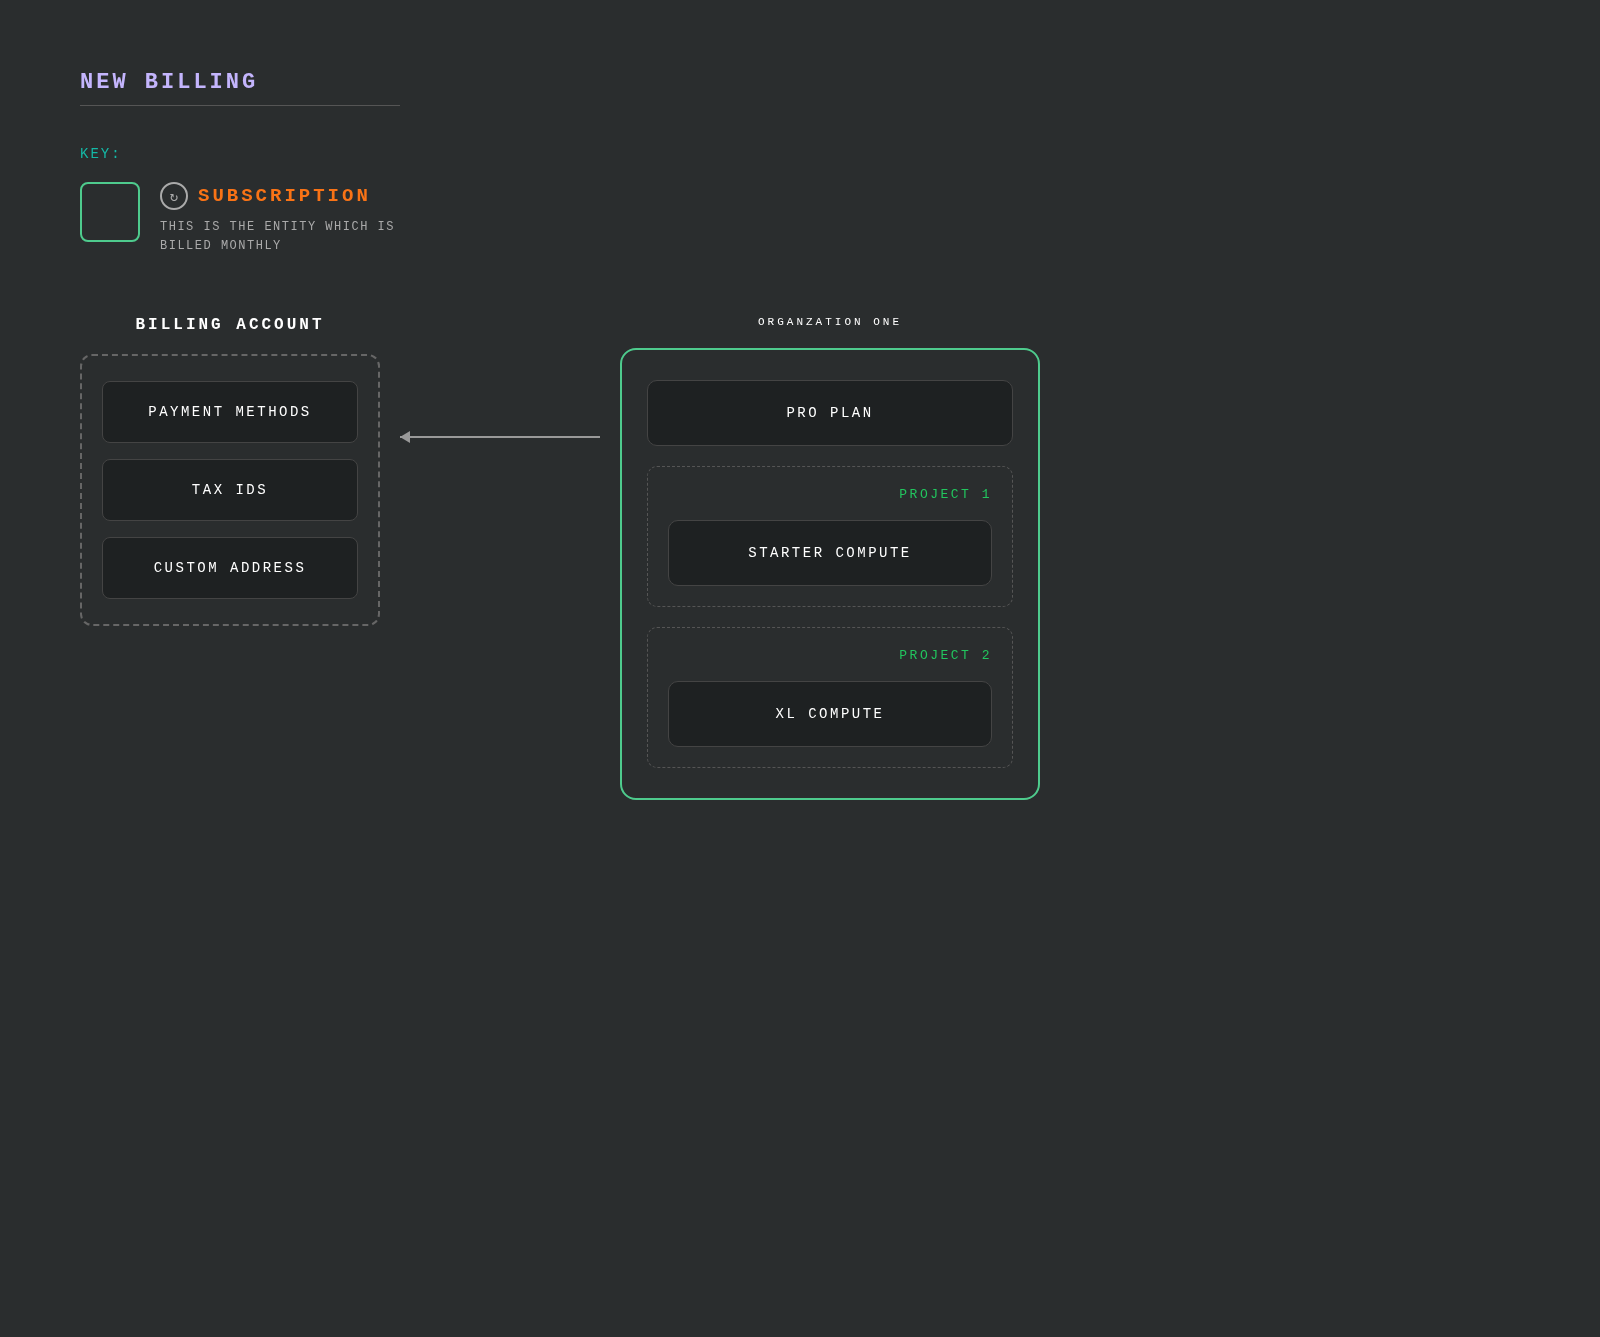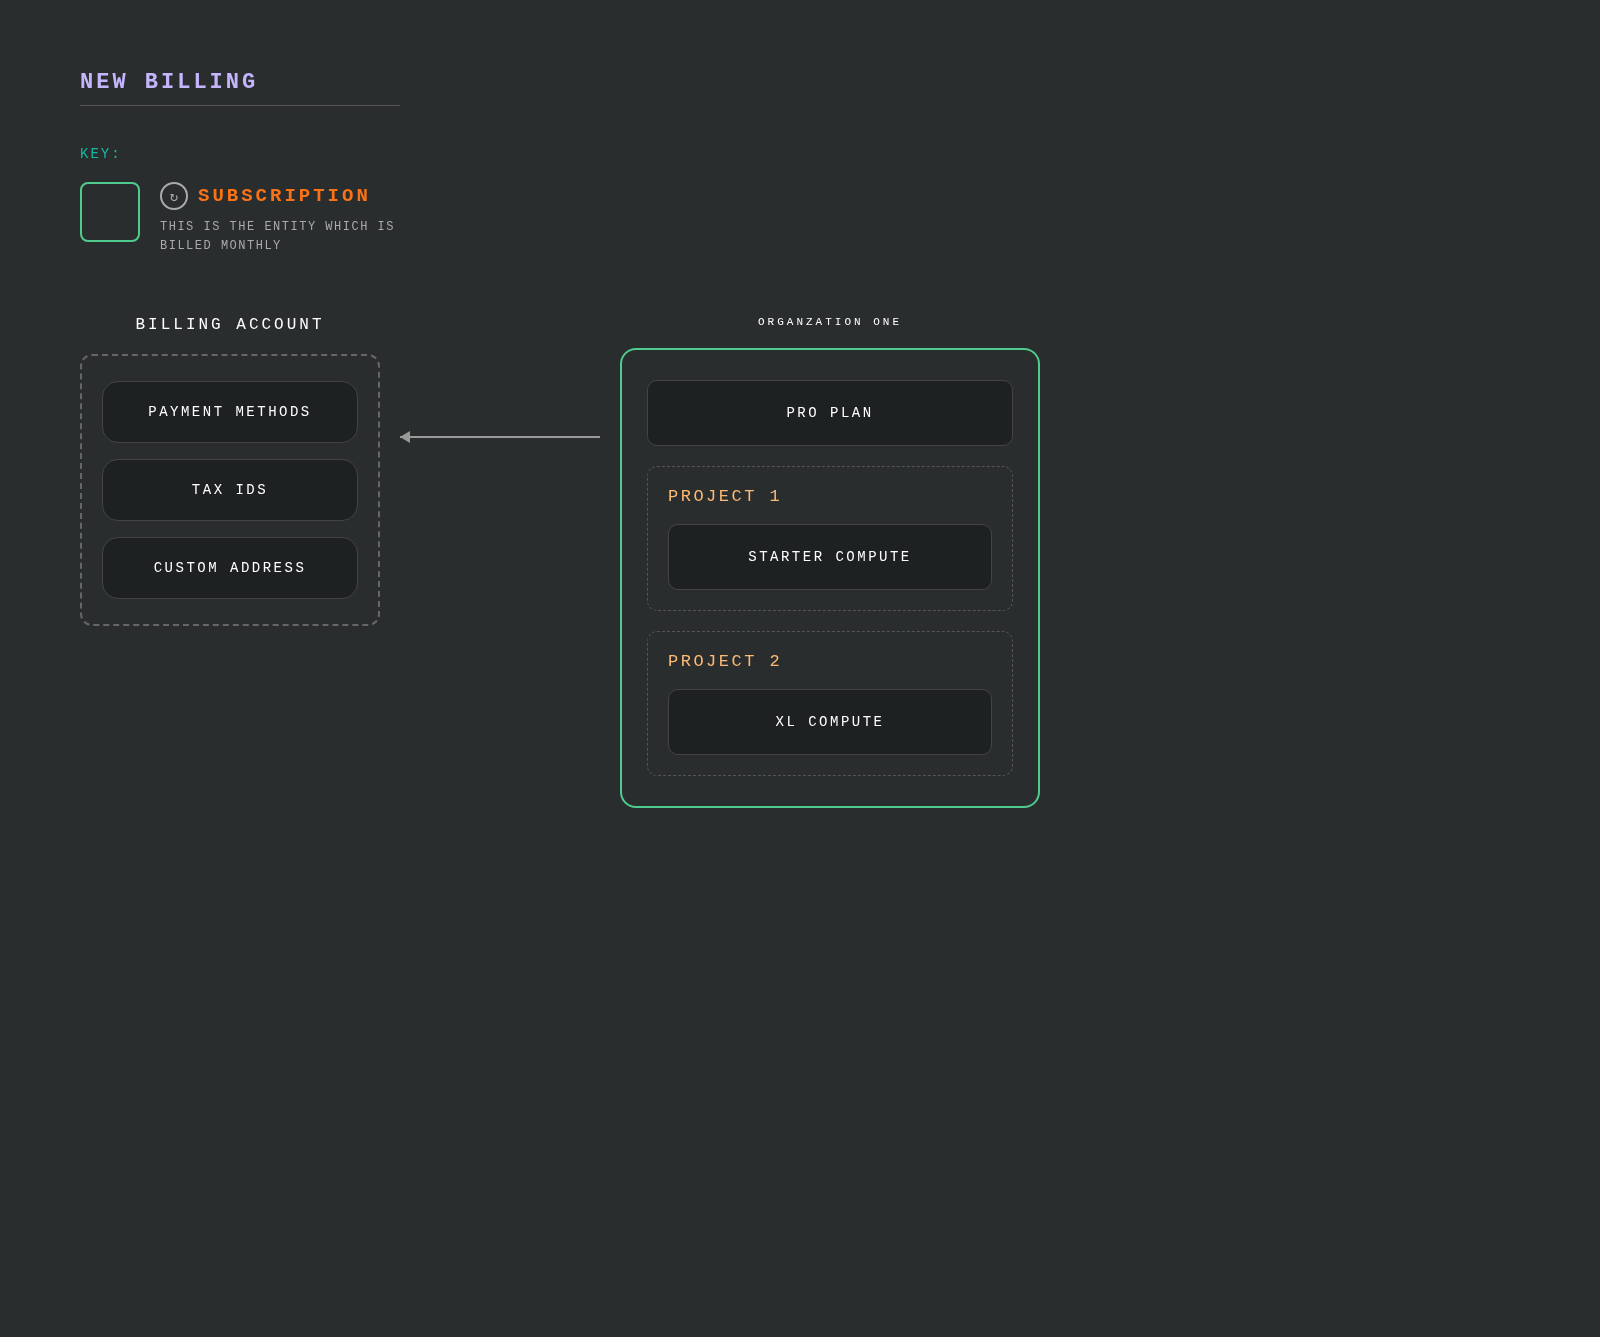--- a/index.html
+++ b/index.html
@@ -116,36 +116,37 @@
       align-items: center;
       position: relative;
     }
 
     .billing-account-title {
       font-size: 16px;
       letter-spacing: 3px;
       color: #ffffff;
       margin-bottom: 20px;
       text-align: left;
+      font-weight: bold;
     }
 
     .billing-account-box {
       border: 2px dashed #666;
       border-radius: 12px;
       padding: 25px 20px;
       display: flex;
       flex-direction: column;
       gap: 16px;
       width: 300px;
     }
 
     .billing-item-btn {
       background: #1e2122;
       border: 1px solid #444;
-      border-radius: 16px;
+      border-radius: 8px;
       padding: 22px 20px;
       text-align: center;
       font-family: 'Courier New', Courier, monospace;
       font-size: 14px;
       letter-spacing: 2.5px;
       color: #ffffff;
       cursor: pointer;
       width: 100%;
     }
 
@@ -218,24 +219,24 @@
     .project-section {
       border: 1.5px dashed #555;
       border-radius: 10px;
       padding: 20px;
       display: flex;
       flex-direction: column;
       gap: 14px;
     }
 
     .project-label {
-      font-size: 17px;
+      font-size: 13px;
       letter-spacing: 2.5px;
-      color: #fdba74;
-      text-align: left;
+      color: #22c55e;
+      text-align: right;
       margin-bottom: 4px;
     }
 
   </style>
 </head>
 <body>
 
 <div class="page-container">
 
   <div class="page-title">NEW BILLING</div>

